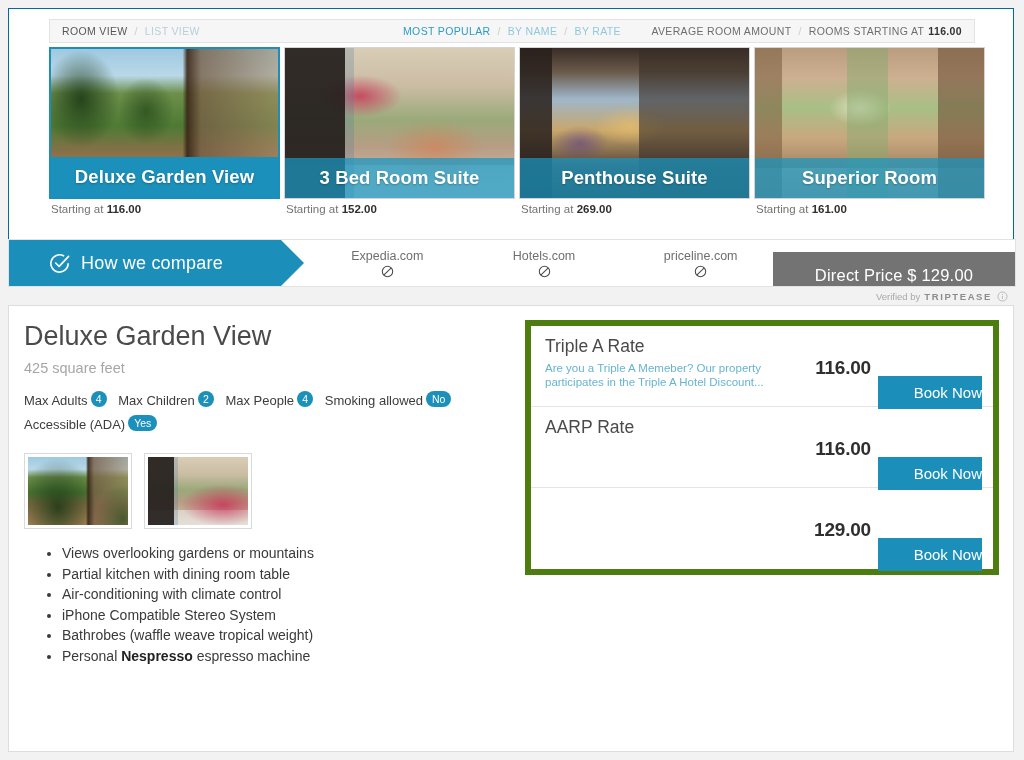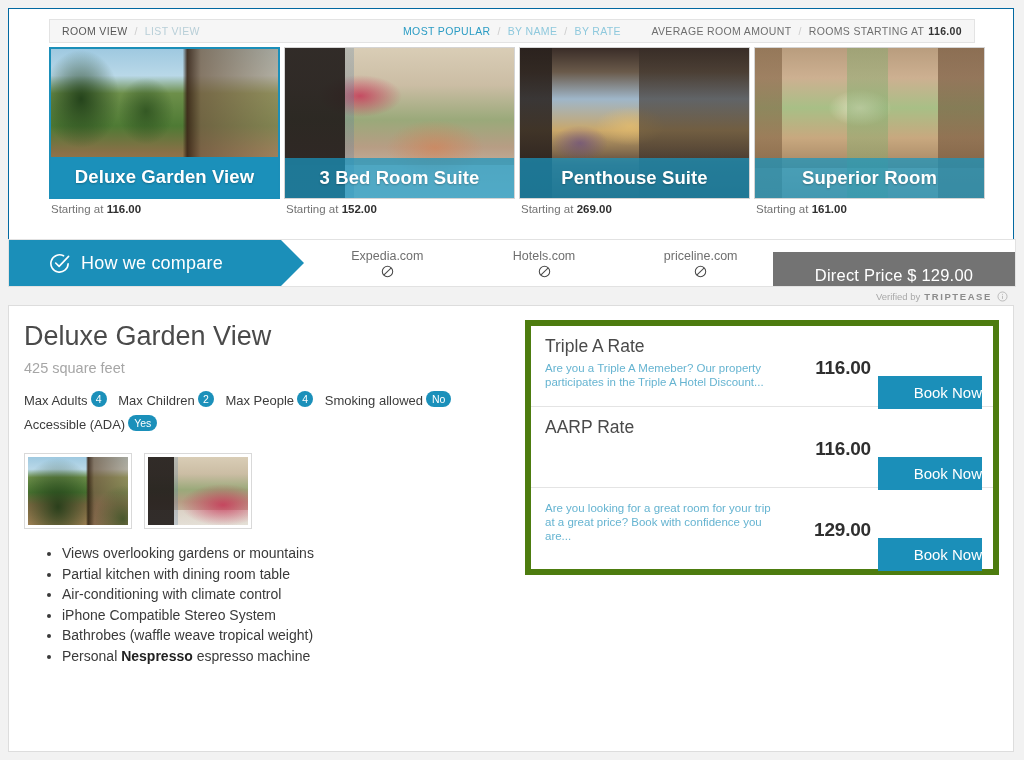--- a/index.html
+++ b/index.html
@@ -618,21 +618,20 @@
         <button class="book-btn">Book Now</button>
       </div>
 
       <div class="rate-row">
         <div class="rate-name">AARP Rate</div>
         <div class="rate-price">116.00</div>
         <button class="book-btn">Book Now</button>
       </div>
 
       <div class="rate-row">
-        <div class="rate-desc">Are you looking for a great room for your trip at a great price? Book with confidence you are...</div>
         <div class="rate-price">129.00</div>
         <button class="book-btn">Book Now</button>
       </div>
 
     </div>
   </div>
 
 </div>
 
 </body></html>

